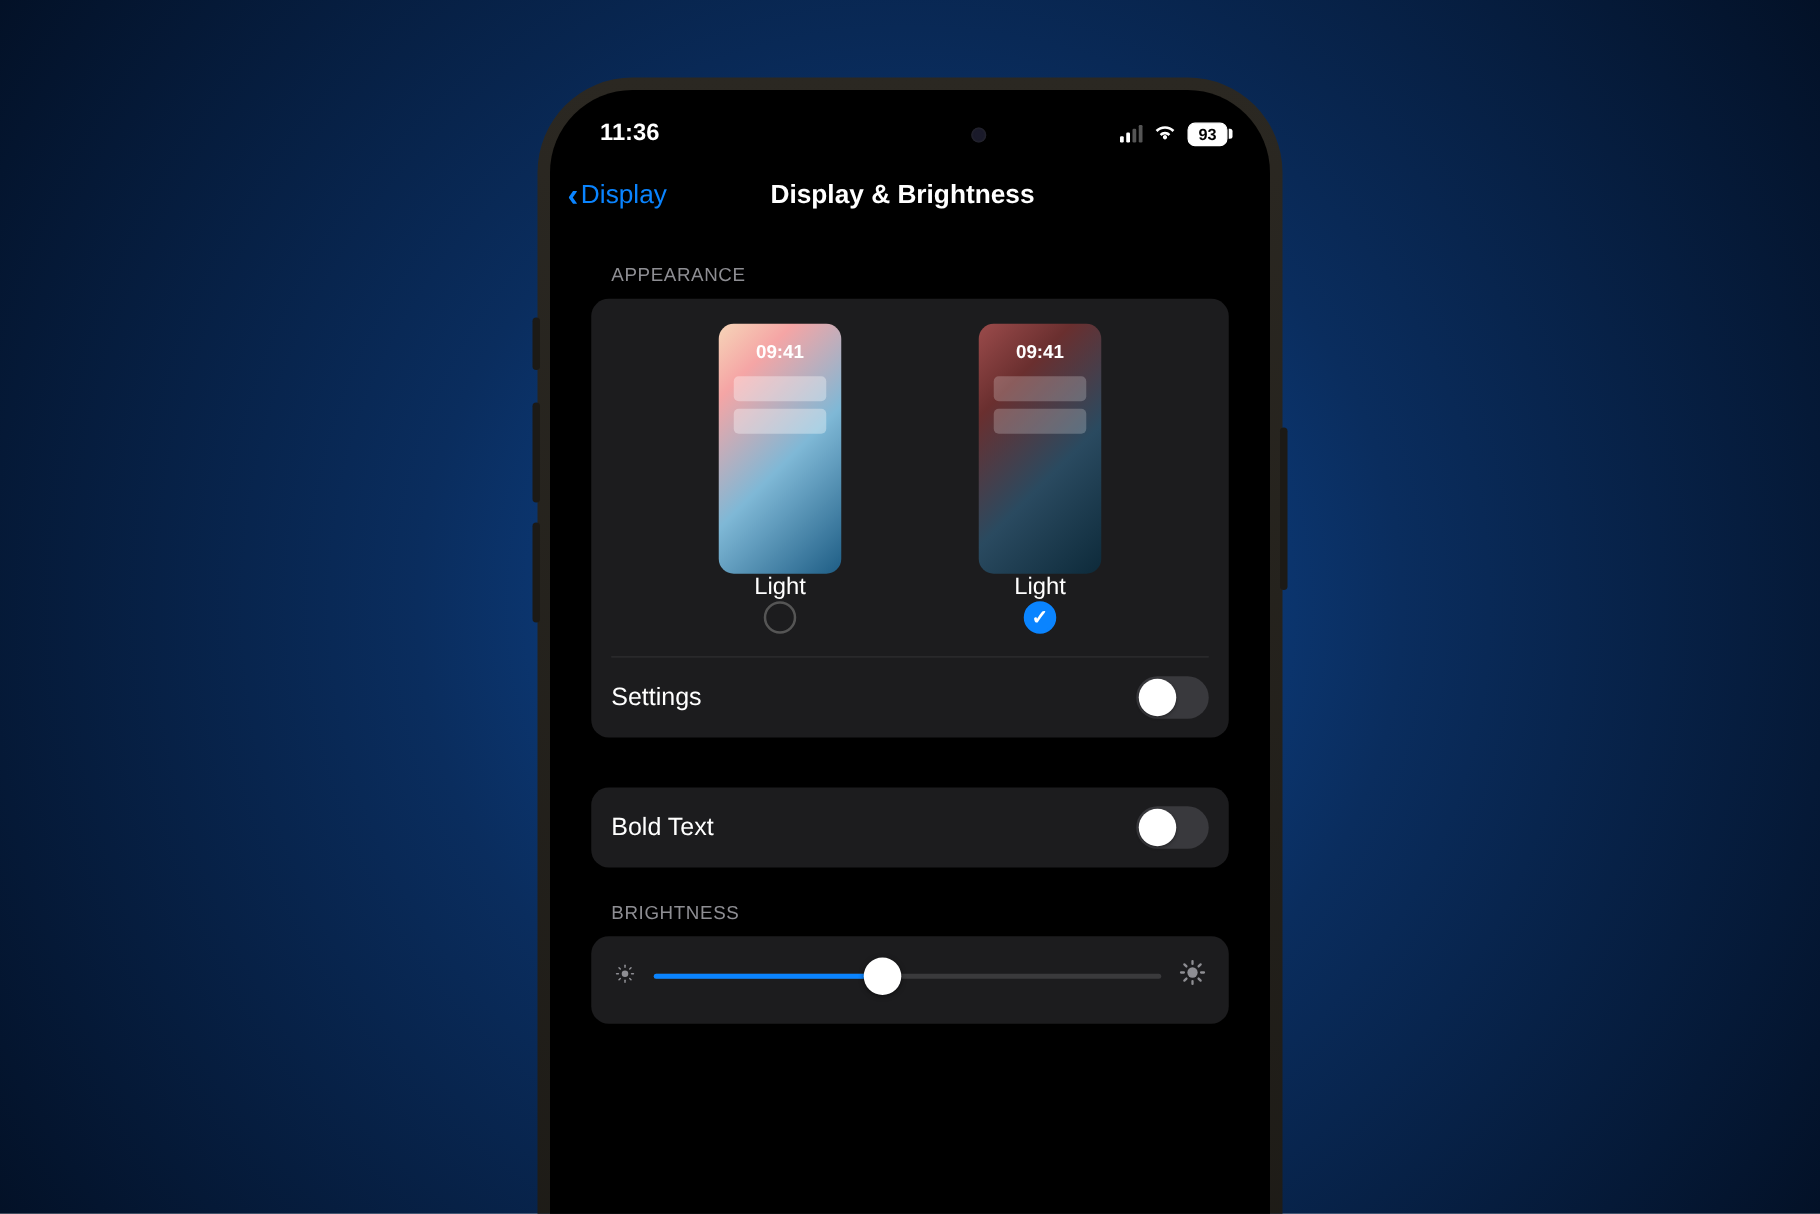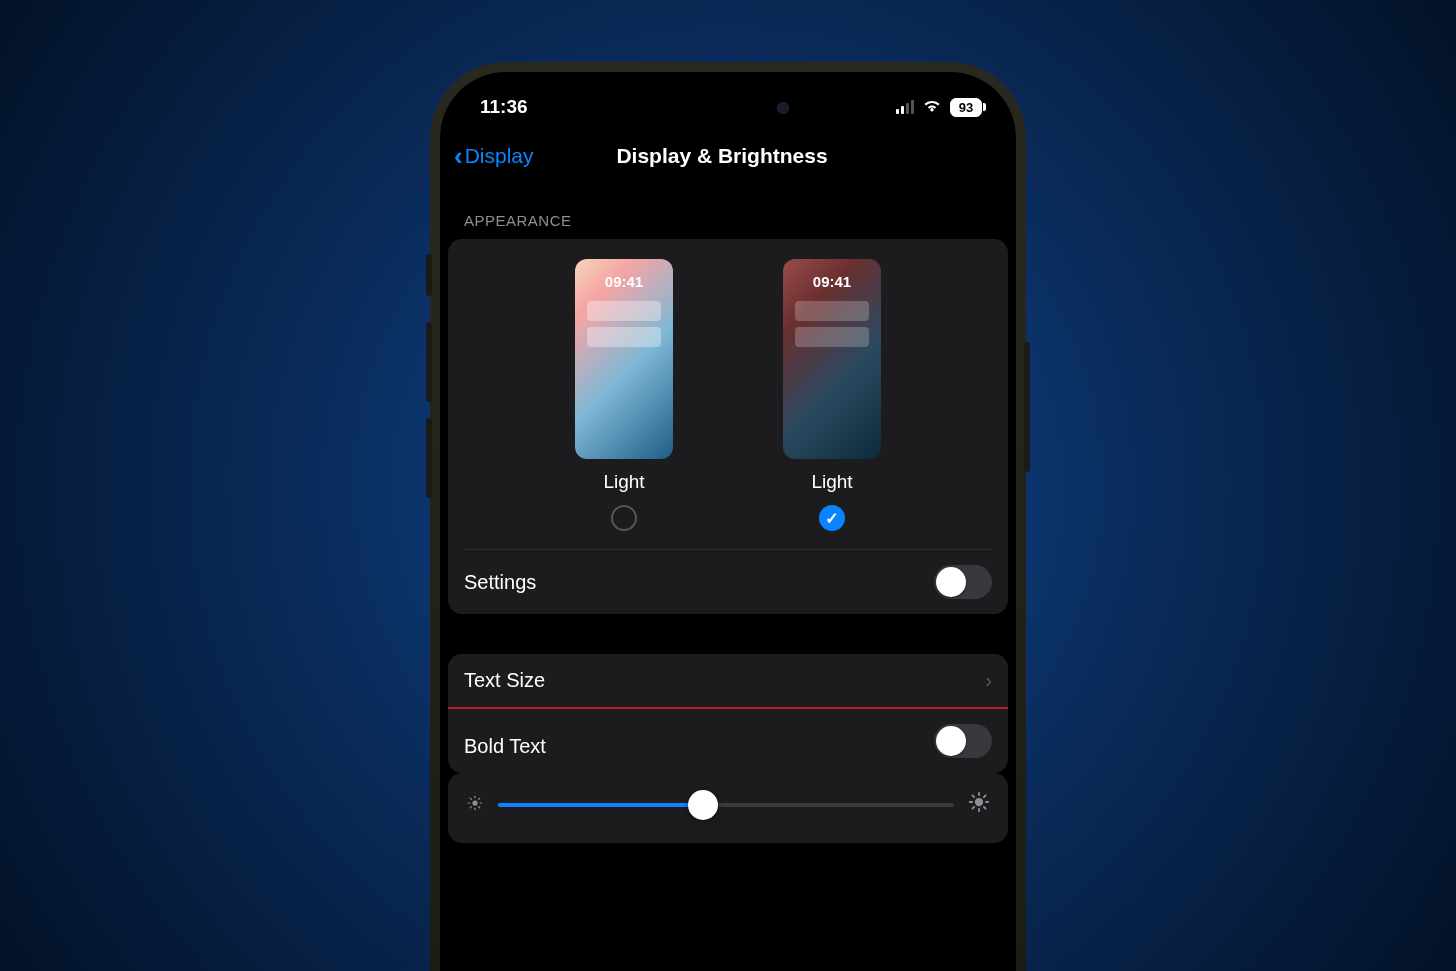--- a/index.html
+++ b/index.html
@@ -110,40 +110,40 @@
     height: 48px;
   }
   .back-btn { display: flex; align-items: center; gap: 2px; color: #0a84ff; font-size: 21px; }
   .back-chevron { font-size: 26px; font-weight: 600; line-height: 1; }
   .nav-title {
     position: absolute; left: 0; right: 12px;
     text-align: center; color: #fff; font-size: 21px; font-weight: 600;
     pointer-events: none;
   }
 
-  .content { padding: 0 8px; }
+  .content { padding: 0 33px; }
 
   .section-header {
     color: #8e8e93; font-size: 15px; letter-spacing: 0.5px;
     text-transform: uppercase;
     padding: 28px 16px 10px 16px;
   }
 
   .card {
     background: #1c1c1e;
     border-radius: 14px;
     overflow: hidden;
   }
 
   .appearance-row {
     display: flex; justify-content: center; gap: 110px;
     padding: 20px 0 18px 0;
   }
   .appearance-option {
-    display: flex; flex-direction: column; align-items: center; gap: 12px;
+    display: flex; flex-direction: column; align-items: center; 
   }
   .preview {
     width: 98px; height: 200px; border-radius: 12px; overflow: hidden;
     position: relative;
   }
   .preview.light {
     background: linear-gradient(135deg, #f6d5b8 0%, #f5a5a5 20%, #7fb8d6 55%, #1e5d85 100%);
   }
   .preview.dark {
     background: linear-gradient(135deg, #9b4b4b 0%, #6a2f2f 25%, #2a4a60 60%, #0d2a3a 100%);
@@ -288,31 +288,28 @@
             <div class="switch">
                 <div class="knob"></div>
               </div>
           </div>
         </div>
 
         <div class="section-gap"></div>
 
         <div class="card">
           <div class="row">
-            <span>Text Size</span>
-            <span class="chevron-right">›</span>
-          </div>
-          <div class="row">
             <span>Bold Text</span>
             <div class="switch">
                 <div class="knob"></div>
               </div>
           </div>
         </div>
 
+        <div class="section-header">BRIGHTNESS</div>
 
         <div class="card">
           <div class="brightness-row">
             <span class="sun-icon">
               <svg width="18" height="18" viewBox="0 0 24 24">
                   <circle cx="12" cy="12" r="3.5" fill="#8e8e93"></circle>
                   <g stroke="#8e8e93" stroke-width="1.6" stroke-linecap="round">
                     <line x1="12" y1="3" x2="12" y2="5"></line>
                     <line x1="12" y1="19" x2="12" y2="21"></line>
                     <line x1="3" y1="12" x2="5" y2="12"></line>

